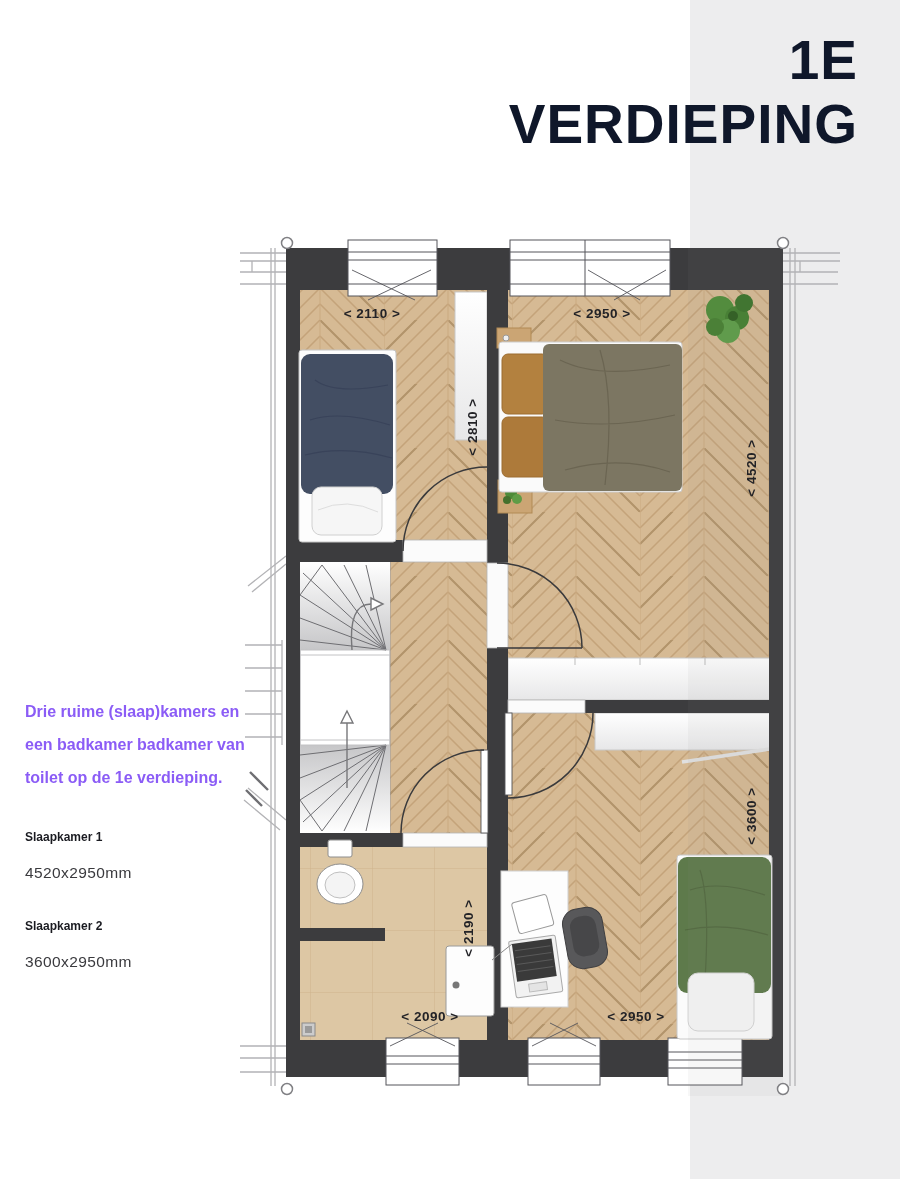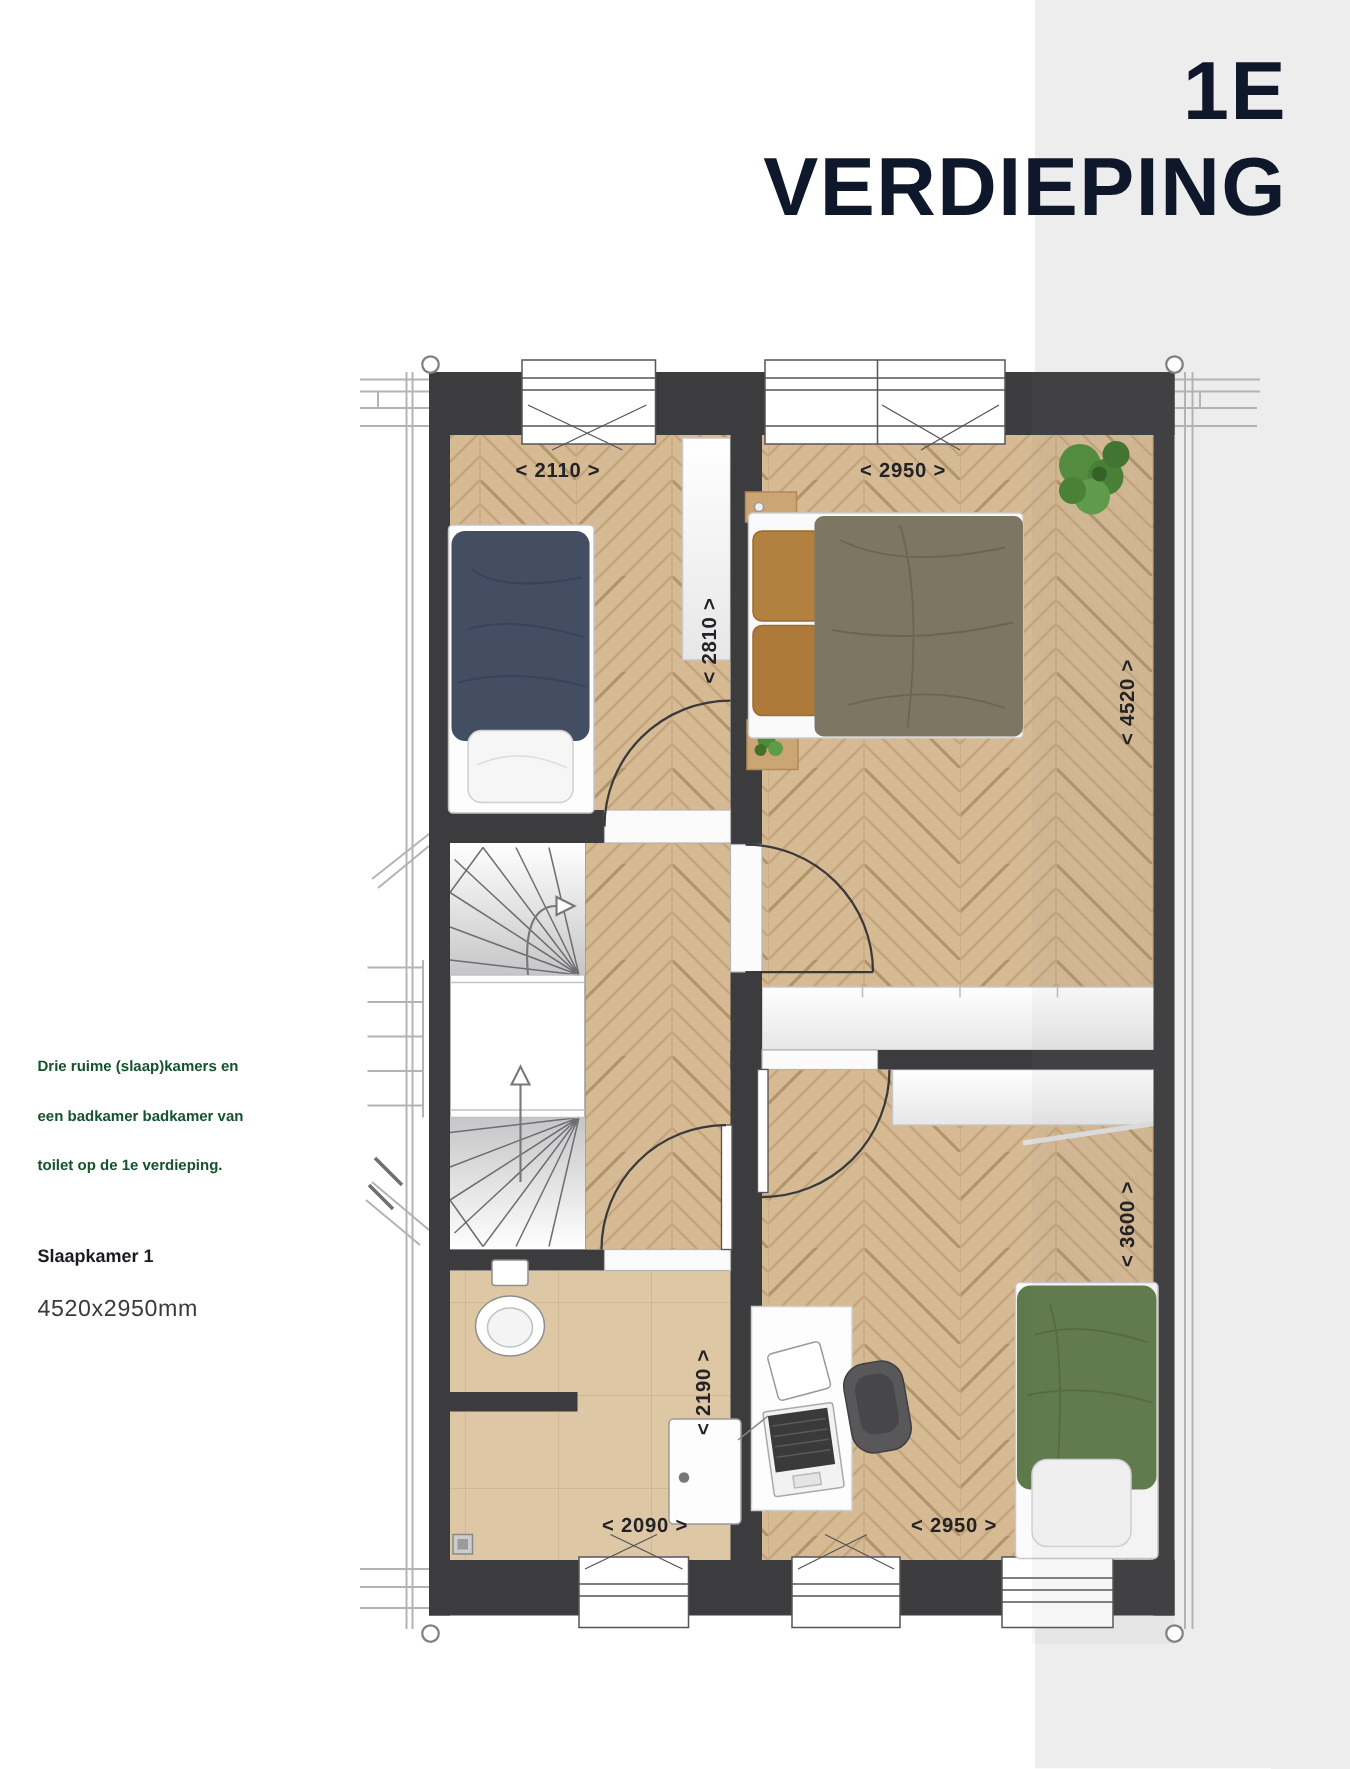--- a/index.html
+++ b/index.html
@@ -1,22 +1,22 @@
 <!DOCTYPE html>
 <html><head>
 <meta charset="utf-8">
 <style>
   html,body{margin:0;padding:0}
   body{width:900px;height:1179px;position:relative;background:#ffffff;
        font-family:"Liberation Sans",sans-serif;overflow:hidden}
   .band{position:absolute;left:690px;top:0;width:210px;height:1179px;background:#ededee}
   .title{position:absolute;top:28px;right:42px;text-align:right;font-weight:bold;
          font-size:55px;line-height:64px;letter-spacing:1px;color:#0f172a}
-  .desc{position:absolute;left:25px;top:695px;font-size:10px;font-weight:bold;
-        color:#14532d;line-height:33px}
+  .desc{position:absolute;left:25px;top:695px;font-size:16px;font-weight:bold;
+        color:#8b5cf6;line-height:33px}
   .rooms{position:absolute;left:25px;top:830px}
   .room{margin-bottom:37px}
   .room-name{font-size:12px;font-weight:bold;color:#1a1b21}
   .room-size{font-size:15.5px;color:#3a3a3e;margin-top:20px;letter-spacing:.4px}
   svg.plan{position:absolute;left:0;top:0}
   .dim{font-size:13.5px;font-weight:bold;fill:#232327;letter-spacing:.5px}
 </style>
 </head>
 <body>
 
@@ -30,20 +30,24 @@
 <div class="desc">
   <div>Drie ruime (slaap)kamers en</div>
   <div>een badkamer badkamer van</div>
   <div>toilet op de 1e verdieping.</div>
 </div>
 
 <div class="rooms">
   <div class="room">
     <div class="room-name">Slaapkamer 1</div>
     <div class="room-size">4520x2950mm</div>
+  </div>
+  <div class="room">
+    <div class="room-name">Slaapkamer 2</div>
+    <div class="room-size">3600x2950mm</div>
   </div>
 </div>
 
 <svg class="plan" width="900" height="1179" viewBox="0 0 900 1179">
   <defs>
     <pattern id="wood" width="128" height="64" patternUnits="userSpaceOnUse">
       <rect width="128" height="64" fill="#d6ba94"></rect>
       <g stroke="#c4a37a" stroke-width="1.5">
         <path d="M0 0 L64 -64 M0 16 L64 -48 M0 32 L64 -32 M0 48 L64 -16 M0 64 L64 0 M0 80 L64 16 M0 96 L64 32 M0 112 L64 48 M0 128 L64 64"></path>
         <path d="M64 -64 L128 0 M64 -48 L128 16 M64 -32 L128 32 M64 -16 L128 48 M64 0 L128 64 M64 16 L128 80 M64 32 L128 96 M64 48 L128 112"></path>

